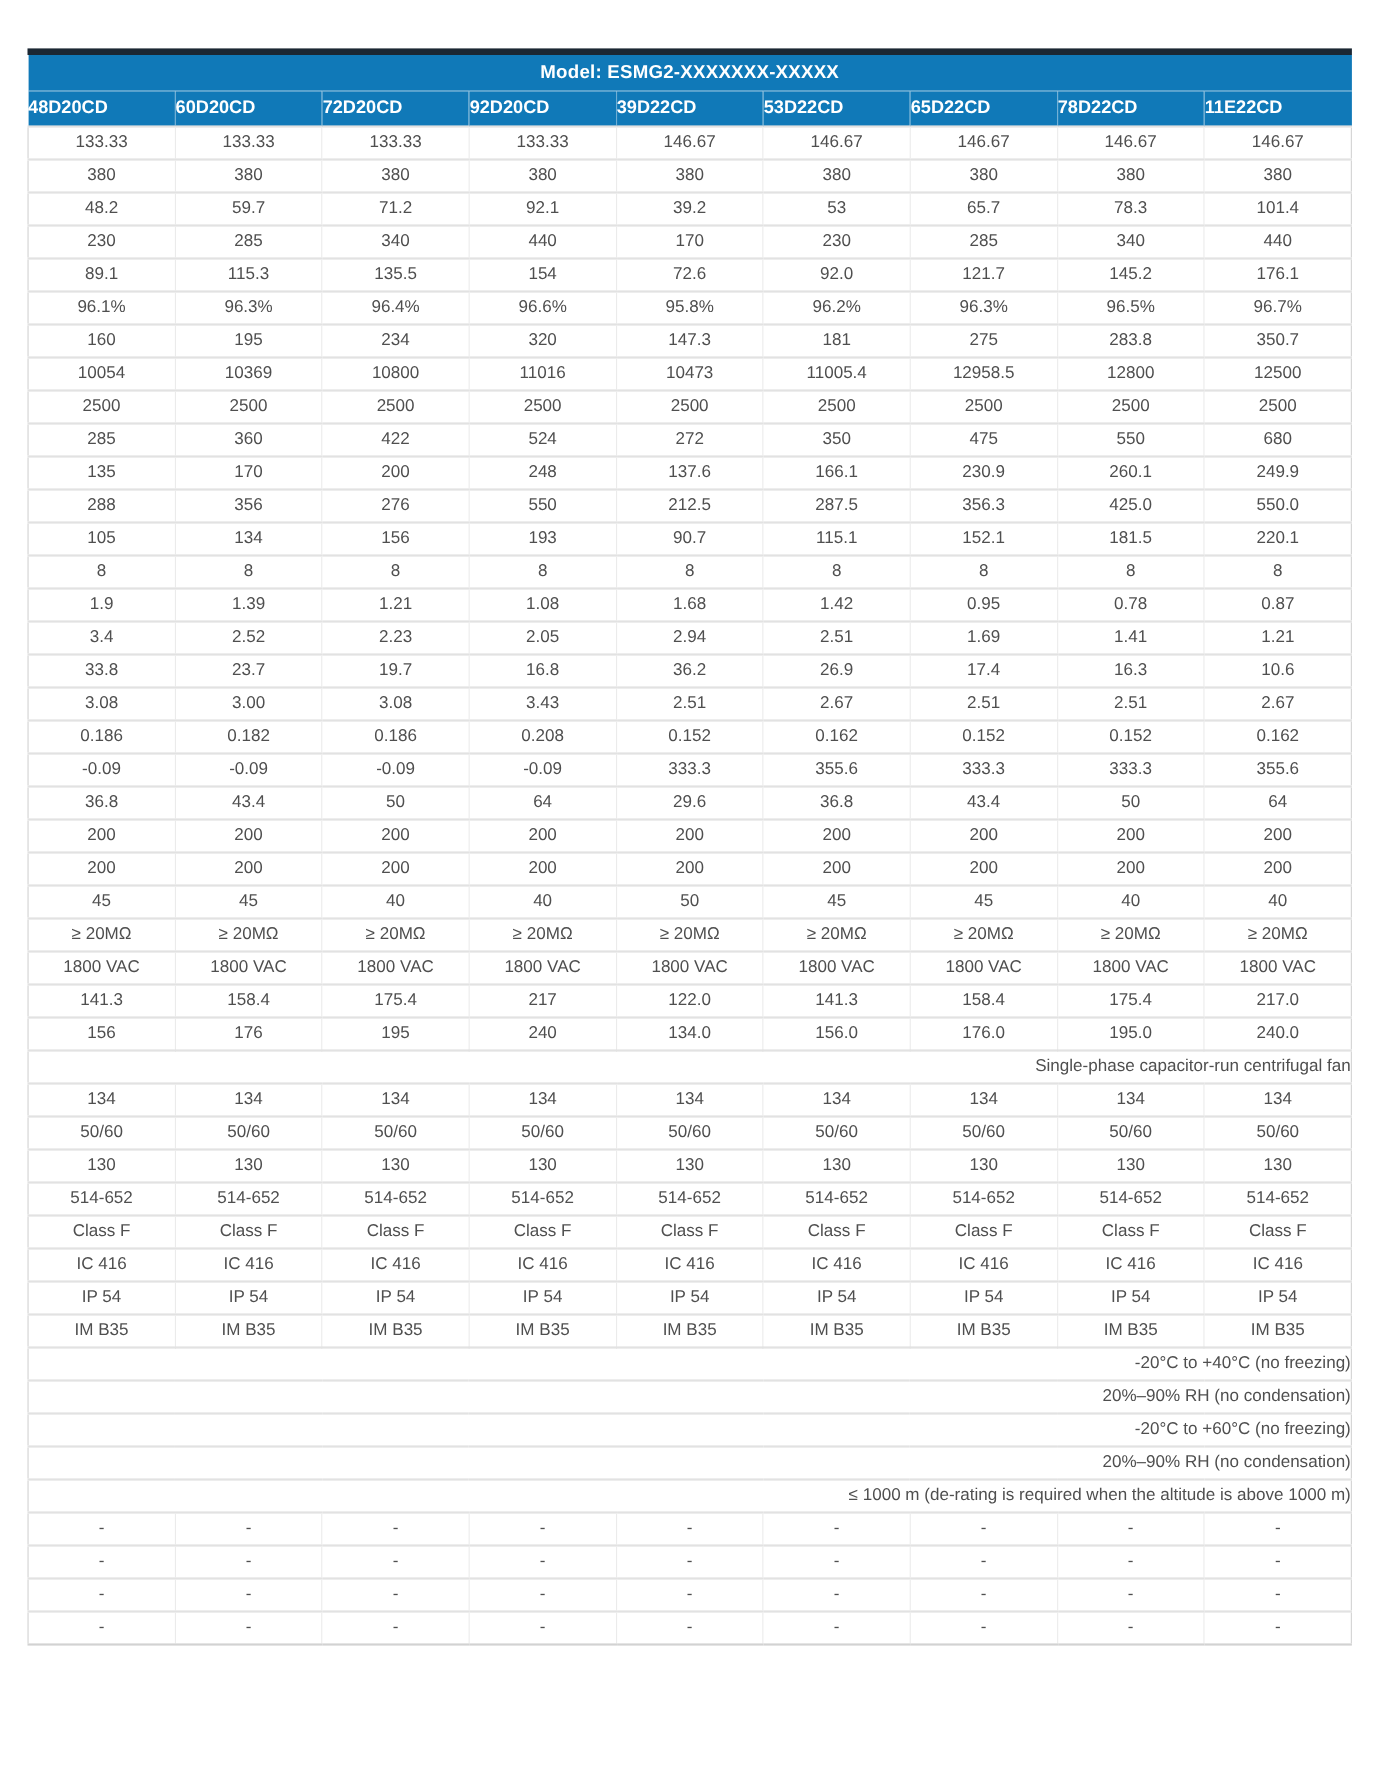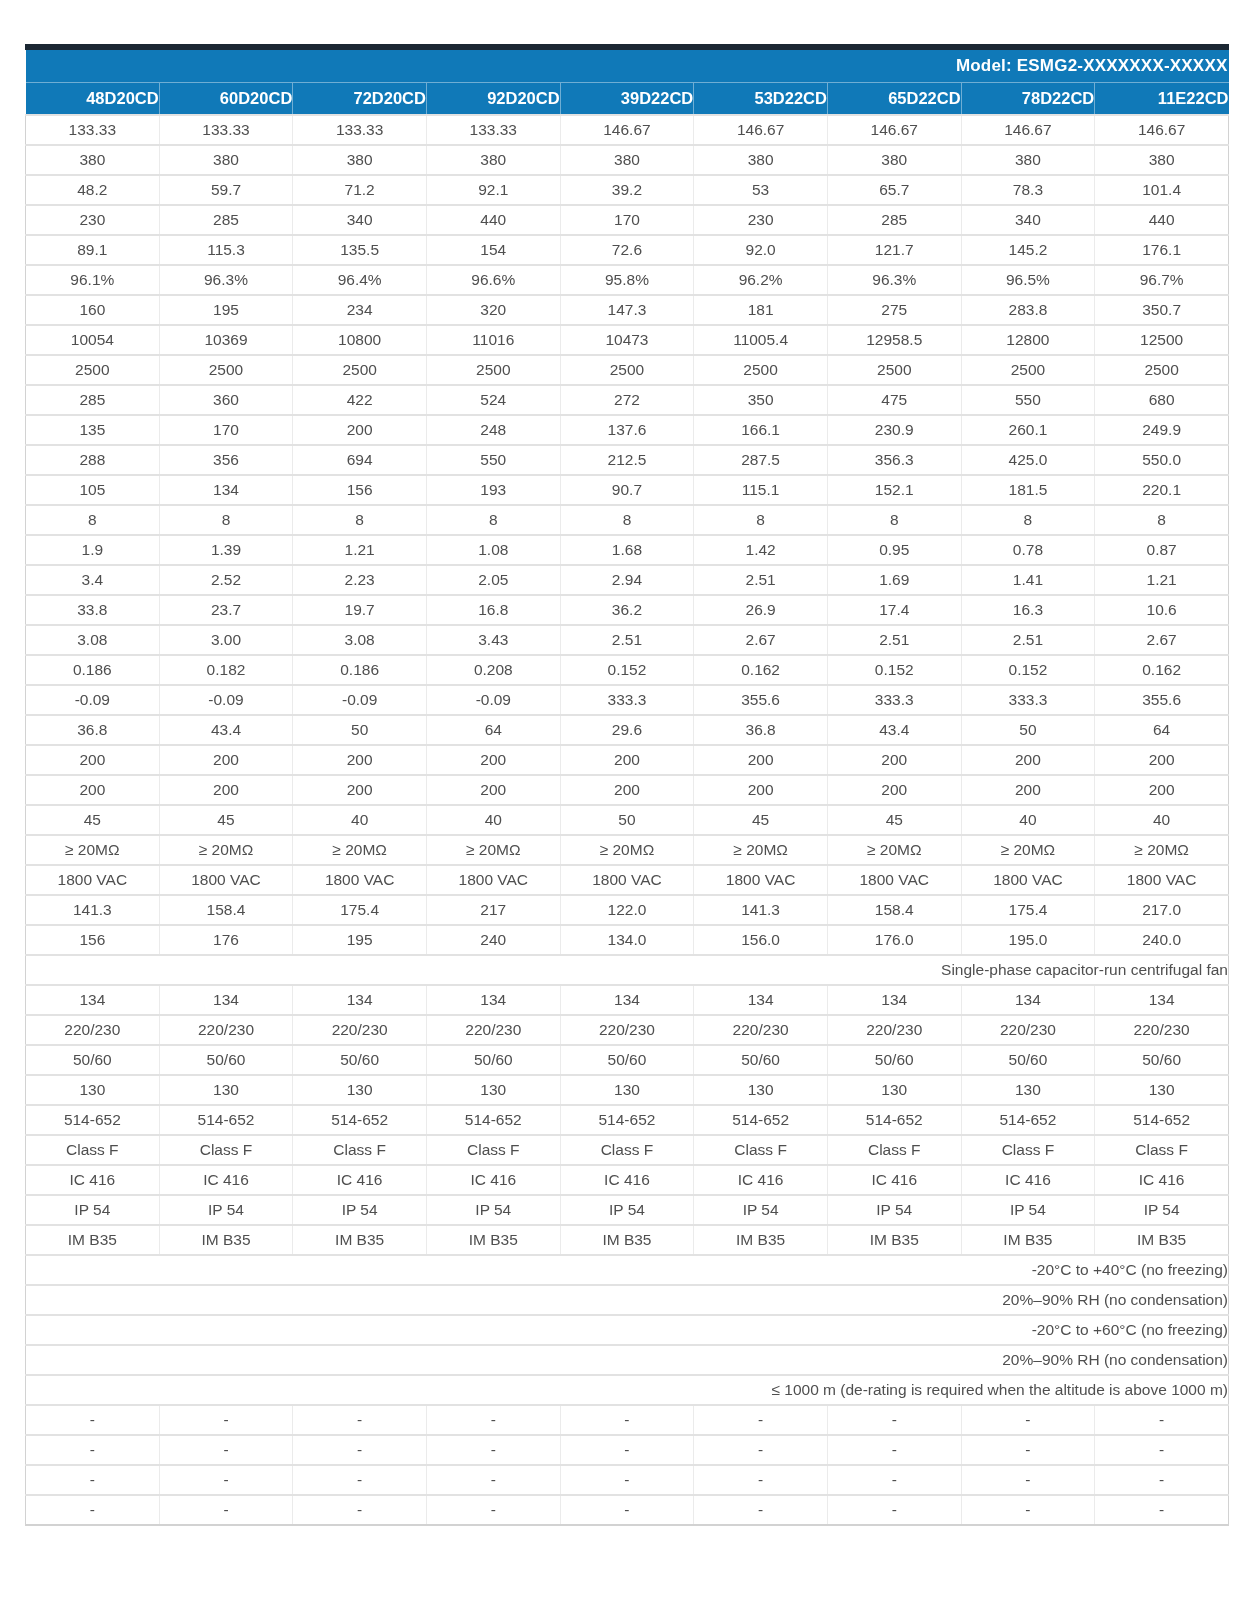--- a/index.html
+++ b/index.html
@@ -6,26 +6,26 @@
   body{
     width:1254px;height:1622px;background:#ffffff;
     font-family:"Liberation Sans", sans-serif;
     position:relative;
   }
   .table-wrap{position:absolute;left:25px;top:44px;width:1204px;}
   .top-strip{height:6px;background:var(--top-strip,#1b2733);}
   table{width:100%;border-collapse:collapse;table-layout:fixed;}
   th.title-cell{
     background:var(--header-bg,#1079b8);color:var(--header-text,#ffffff);
-    font-size:17px;font-weight:bold;height:30px;text-align:right;
+    font-size:17px;font-weight:bold;height:30px;text-align:center;
     letter-spacing:.2px;
   }
   tr.cols-row th{
     background:var(--header-bg,#1079b8);color:var(--header-text,#ffffff);
-    font-size:16.5px;font-weight:bold;height:31px;text-align:right;
+    font-size:16.5px;font-weight:bold;height:31px;text-align:left;
     border-top:1px solid rgba(255,255,255,.40);
     border-left:1px solid rgba(255,255,255,.40);
     padding:0;
   }
   tr.cols-row th:first-child{border-left:none;}
   tbody td{
     background:#ffffff;height:28px;text-align:center;
     font-size:15.5px;color:var(--cell-text,#4f4f4f);
     border-top:2px solid var(--row-border,#e2e2e2);
     border-left:1px solid var(--col-border,#ebebeb);
@@ -176,21 +176,21 @@
           <td>248</td>
           <td>137.6</td>
           <td>166.1</td>
           <td>230.9</td>
           <td>260.1</td>
           <td>249.9</td>
         </tr>
         <tr>
           <td>288</td>
           <td>356</td>
-          <td>694</td>
+          <td>276</td>
           <td>550</td>
           <td>212.5</td>
           <td>287.5</td>
           <td>356.3</td>
           <td>425.0</td>
           <td>550.0</td>
         </tr>
         <tr>
           <td>105</td>
           <td>134</td>
@@ -375,31 +375,20 @@
           <td>134</td>
           <td>134</td>
           <td>134</td>
           <td>134</td>
           <td>134</td>
           <td>134</td>
           <td>134</td>
           <td>134</td>
         </tr>
         <tr>
-          <td>220/230</td>
-          <td>220/230</td>
-          <td>220/230</td>
-          <td>220/230</td>
-          <td>220/230</td>
-          <td>220/230</td>
-          <td>220/230</td>
-          <td>220/230</td>
-          <td>220/230</td>
-        </tr>
-        <tr>
           <td>50/60</td>
           <td>50/60</td>
           <td>50/60</td>
           <td>50/60</td>
           <td>50/60</td>
           <td>50/60</td>
           <td>50/60</td>
           <td>50/60</td>
           <td>50/60</td>
         </tr>

